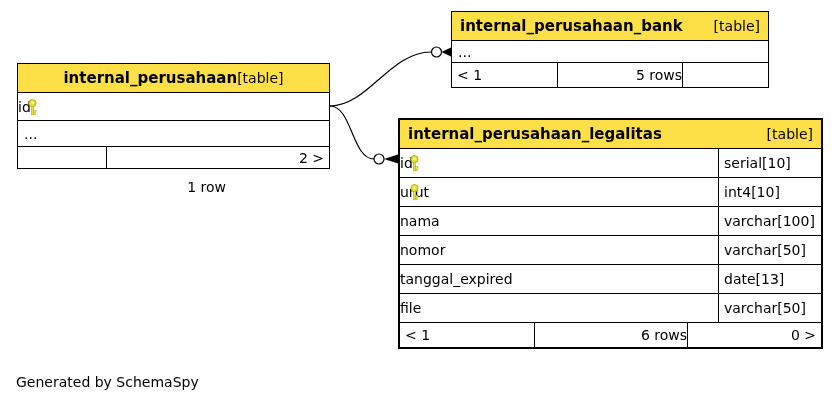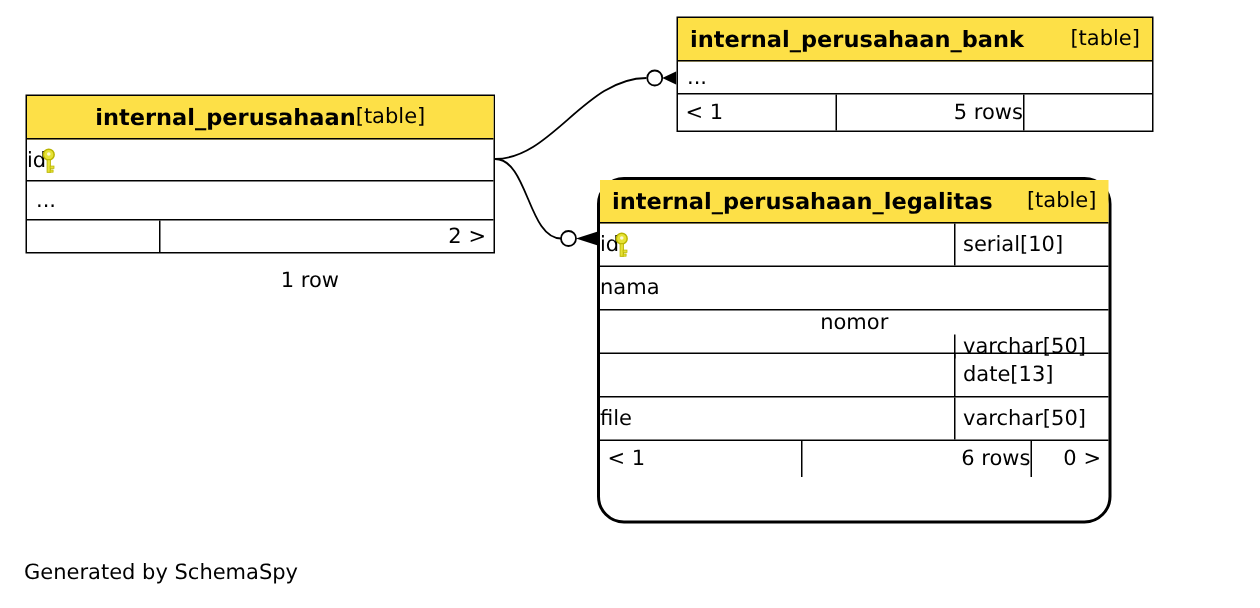--- a/index.html
+++ b/index.html
@@ -119,49 +119,62 @@
       </div>
       <div class="fcell c" style="width:125px;">
         <span>5 rows</span>
       </div>
       <div class="fcell r">
         <span></span>
       </div>
     </div>
   </div>
 
-  <div class="tbl thick" style="left:398px; top:118px; width:343px; height:231px;border-radius:18px;">
+  <div class="tbl thick" style="left:398px; top:118px; width:425px; height:231px;">
     <div class="hdr" style="height:29px;">
       <span class="ttl">internal_perusahaan_legalitas</span>
       <span class="tag">[table]</span>
     </div>
 
     <div class="row" style="height:29px;">
       <svg class="keyicon" viewBox="0 0 11 17">
         <circle cx="5.5" cy="4.6" r="3.6" fill="#e6e235" stroke="#b9b400" stroke-width="1"></circle>
         <circle cx="5.5" cy="4.2" r="1.2" fill="#fbf9d9"></circle>
         <rect x="4.4" y="8" width="2.2" height="8.4" fill="#e6e235" stroke="#b9b400" stroke-width="0.6"></rect>
         <rect x="6.4" y="12.2" width="2.6" height="1.6" fill="#e6e235" stroke="#b9b400" stroke-width="0.5"></rect>
         <rect x="6.4" y="14.8" width="2" height="1.5" fill="#e6e235" stroke="#b9b400" stroke-width="0.5"></rect>
       </svg>
       <span class="cname">id</span>
       <span class="ctype">serial[10]</span>
     </div>
 
+    <div class="row" style="height:29px;">
+      <svg class="keyicon" viewBox="0 0 11 17">
+        <circle cx="5.5" cy="4.6" r="3.6" fill="#e6e235" stroke="#b9b400" stroke-width="1"></circle>
+        <circle cx="5.5" cy="4.2" r="1.2" fill="#fbf9d9"></circle>
+        <rect x="4.4" y="8" width="2.2" height="8.4" fill="#e6e235" stroke="#b9b400" stroke-width="0.6"></rect>
+        <rect x="6.4" y="12.2" width="2.6" height="1.6" fill="#e6e235" stroke="#b9b400" stroke-width="0.5"></rect>
+        <rect x="6.4" y="14.8" width="2" height="1.5" fill="#e6e235" stroke="#b9b400" stroke-width="0.5"></rect>
+      </svg>
+      <span class="cname">urut</span>
+      <span class="ctype">int4[10]</span>
+    </div>
 
     <div class="row" style="height:29px;">
       <span class="cname">nama</span>
+      <span class="ctype">varchar[100]</span>
     </div>
 
-    <div class="row" style="height:29px;flex-direction:column;">
+    <div class="row" style="height:29px;">
       <span class="cname">nomor</span>
       <span class="ctype">varchar[50]</span>
     </div>
 
     <div class="row" style="height:29px;">
+      <span class="cname">tanggal_expired</span>
       <span class="ctype">date[13]</span>
     </div>
 
     <div class="row" style="height:29px;">
       <span class="cname">file</span>
       <span class="ctype">varchar[50]</span>
     </div>
 
     <div class="ftr" style="height:24px;">
       <div class="fcell l" style="width:135px;">

